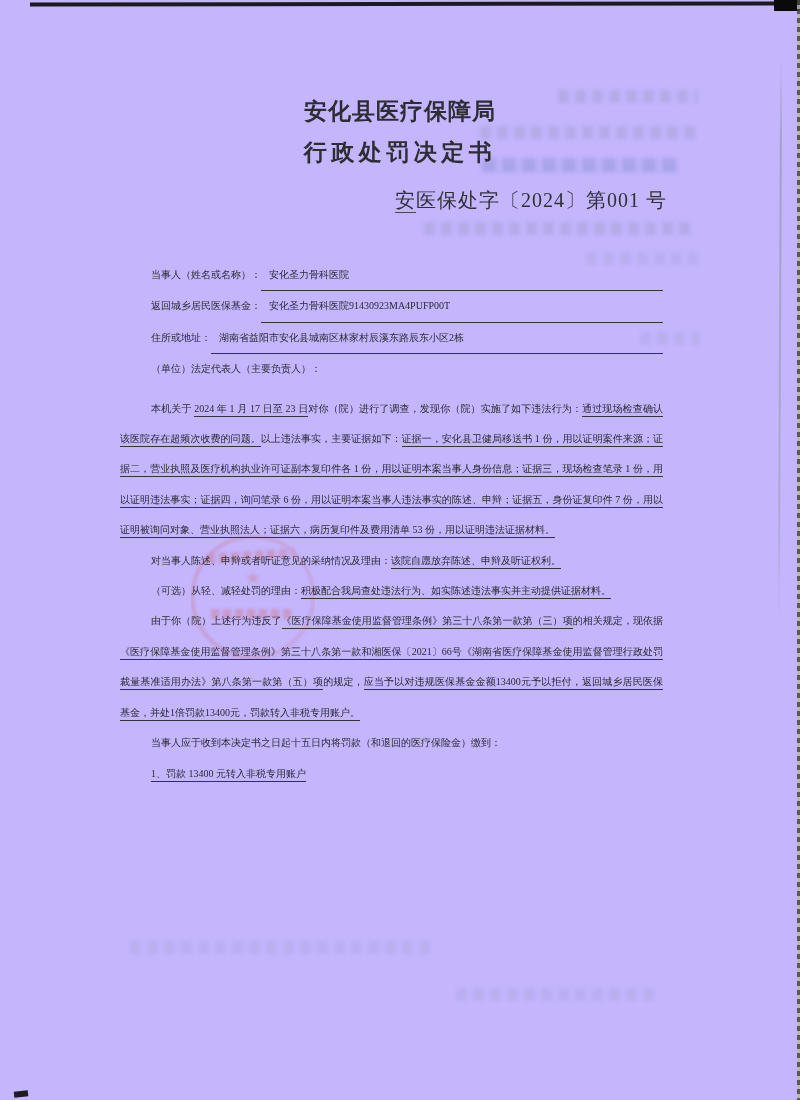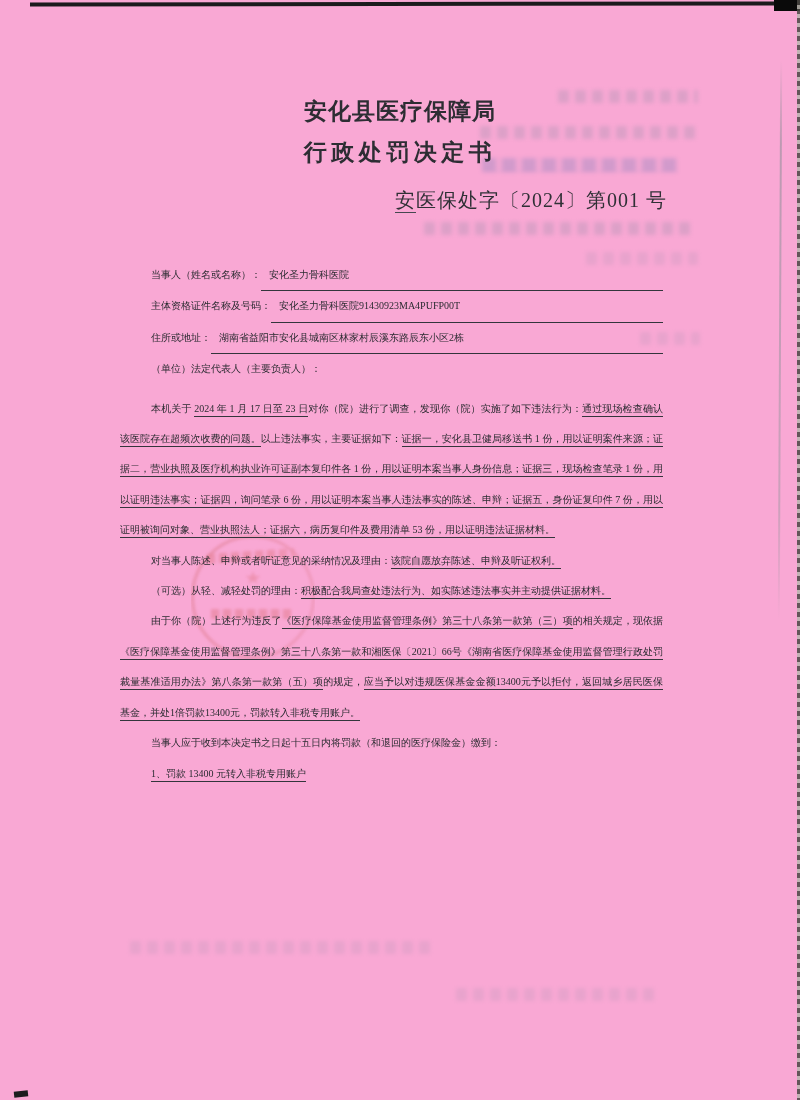--- a/index.html
+++ b/index.html
@@ -3,21 +3,21 @@
 <meta charset="utf-8">
 <style>
   html,body{margin:0;padding:0;}
   body{
     width:800px;height:1100px;
     background:#e9e9e9;
     font-family:"Liberation Serif","DejaVu Serif",serif;
   }
   .page{
     position:relative;width:800px;height:1100px;overflow:hidden;
-    background:#f9a8d4;
+    background:#c4b5fd;
     color:#2b2b31;
   }
   
   .scan-top-line{position:absolute;left:30px;right:18px;top:2px;height:4px;background:#1b1b1d;transform:rotate(-0.08deg);}
   .scan-corner-block{position:absolute;right:0;top:0;width:26px;height:11px;background:#0a0a0a;}
   .scan-right-strip{position:absolute;right:0;top:0;bottom:0;width:3px;
     background:repeating-linear-gradient(180deg,#4a4743 0 5px,#b9b5ae 5px 9px);opacity:.85;}
   .scan-right-faintline{position:absolute;left:779px;top:60px;height:560px;width:2px;
     background:linear-gradient(180deg,rgba(140,142,150,0),rgba(140,142,150,.55) 15%,rgba(150,150,158,.45) 80%,rgba(140,142,150,0));
     transform:rotate(0.25deg);}
@@ -83,21 +83,21 @@
     <div class="title t1">安化县医疗保障局</div>
     <div class="title t2">行政处罚决定书</div>
     <div class="doc-number"><span class="first">安</span><span>医保处字〔2024〕第001 号</span></div>
 
     <div class="body">
       <div class="field-row">
         <span class="field-label">当事人（姓名或名称）：</span>
         <span class="field-value">安化圣力骨科医院</span>
       </div>
       <div class="field-row">
-        <span class="field-label">主体资格证件名称及号码：</span>
+        <span class="field-label">返回城乡居民医保基金：</span>
         <span class="field-value">安化圣力骨科医院91430923MA4PUFP00T</span>
       </div>
       <div class="field-row">
         <span class="field-label">住所或地址：</span>
         <span class="field-value">湖南省益阳市安化县城南区林家村辰溪东路辰东小区2栋</span>
       </div>
       <div class="field-row">
         <span class="field-label">（单位）法定代表人（主要负责人）：</span>
       </div>
 

